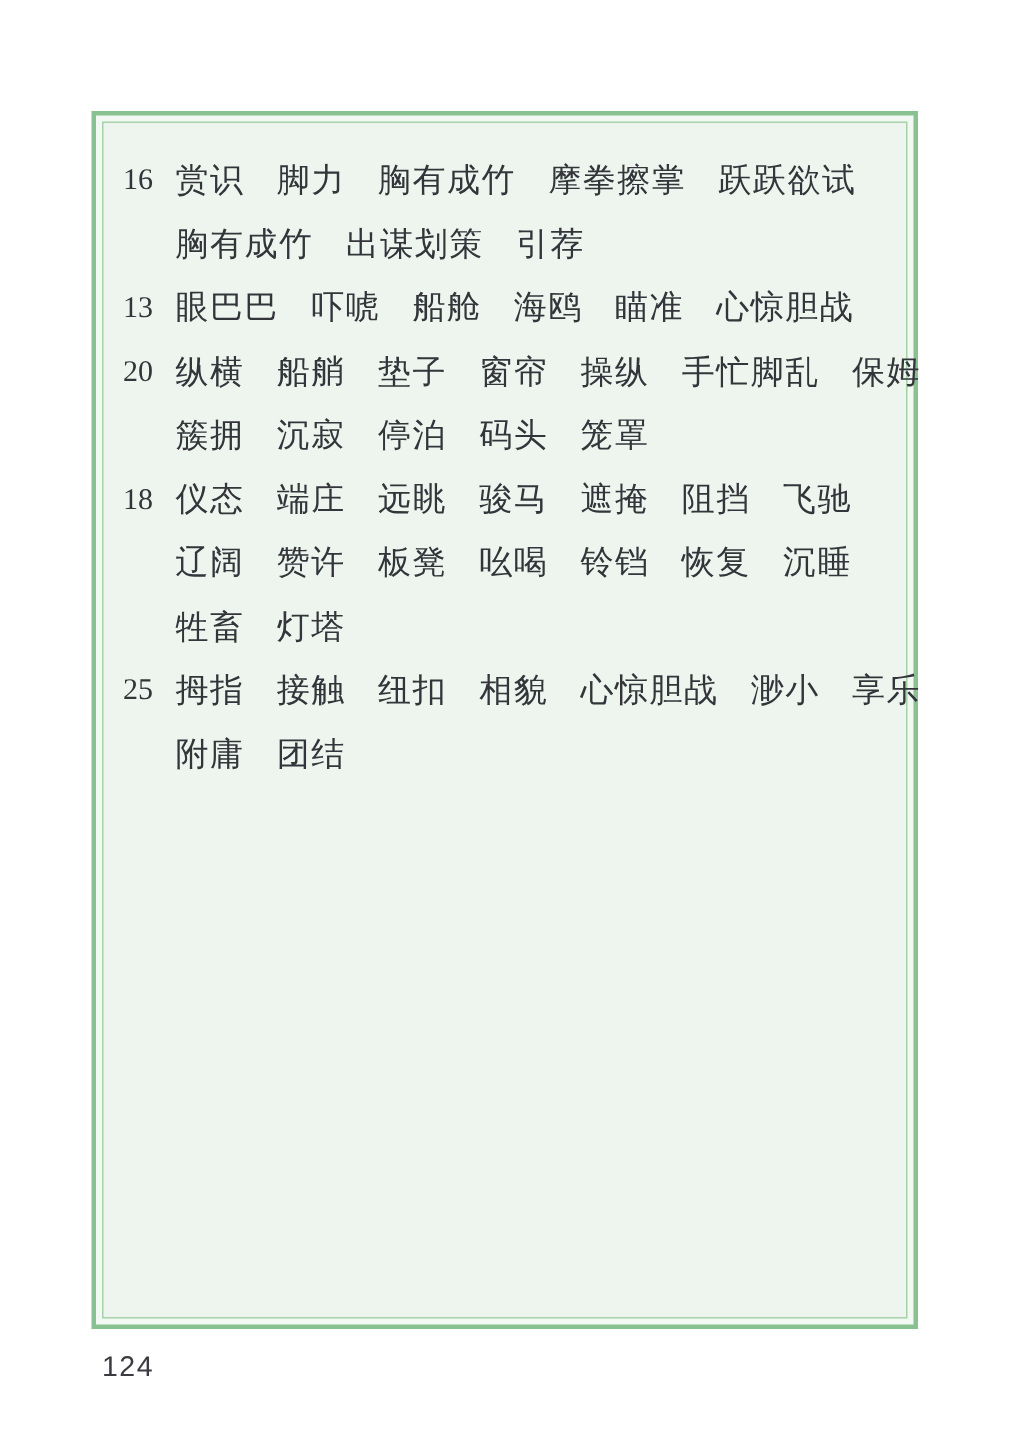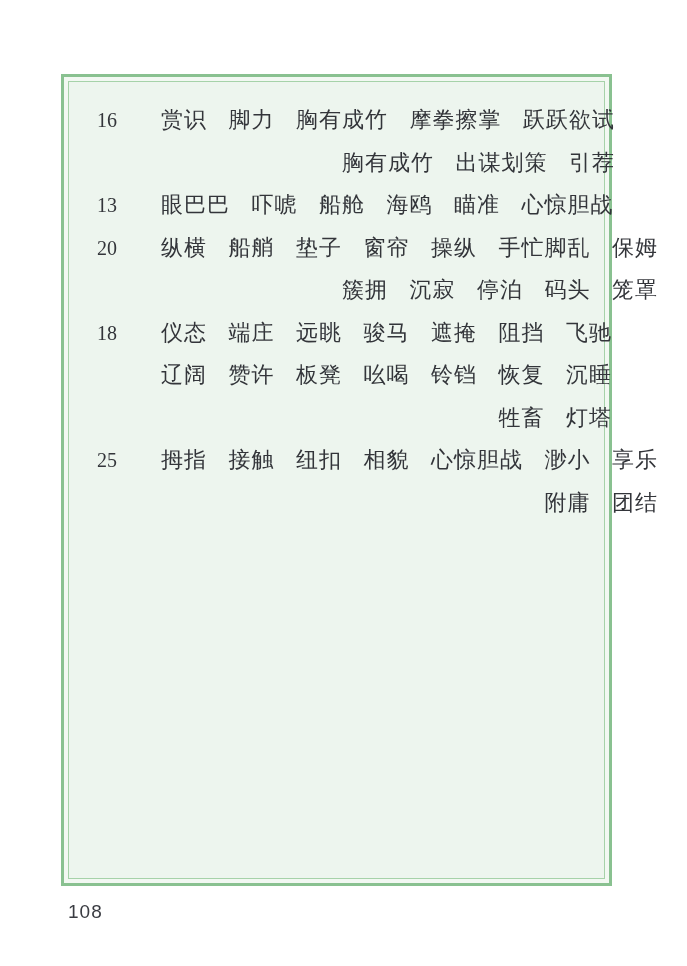--- a/index.html
+++ b/index.html
@@ -41,35 +41,33 @@
     padding: 17px 14px 0 13px;
   }
 
   .word-list {
     color: #33353a;
   }
 
   .entry {
     display: flex;
     align-items: flex-start;
-    text-align: right;
   }
 
   .entry-num {
     width: 35px;
     flex: 0 0 35px;
     font-family: "Liberation Serif", serif;
     font-size: 20px;
     line-height: 42.5px;
     color: #33353a;
   }
 
   .entry-lines {
     flex: 1;
-    margin-left: 44px;
   }
 
   .word-line {
     font-family: "Liberation Serif", serif;
     font-size: 22px;
     line-height: 42.5px;
     word-spacing: 15px;
     letter-spacing: 1px;
     color: #33353a;
     white-space: nowrap;
@@ -131,15 +129,15 @@
           <div class="entry-lines">
             <div class="word-line">拇指 接触 纽扣 相貌 心惊胆战 渺小 享乐</div>
             <div class="word-line">附庸 团结</div>
           </div>
         </div>
 
       </div>
     </div>
   </div>
 
-  <div class="page-number">108</div>
+  <div class="page-number">124</div>
 
 </div>
 
 </body></html>

